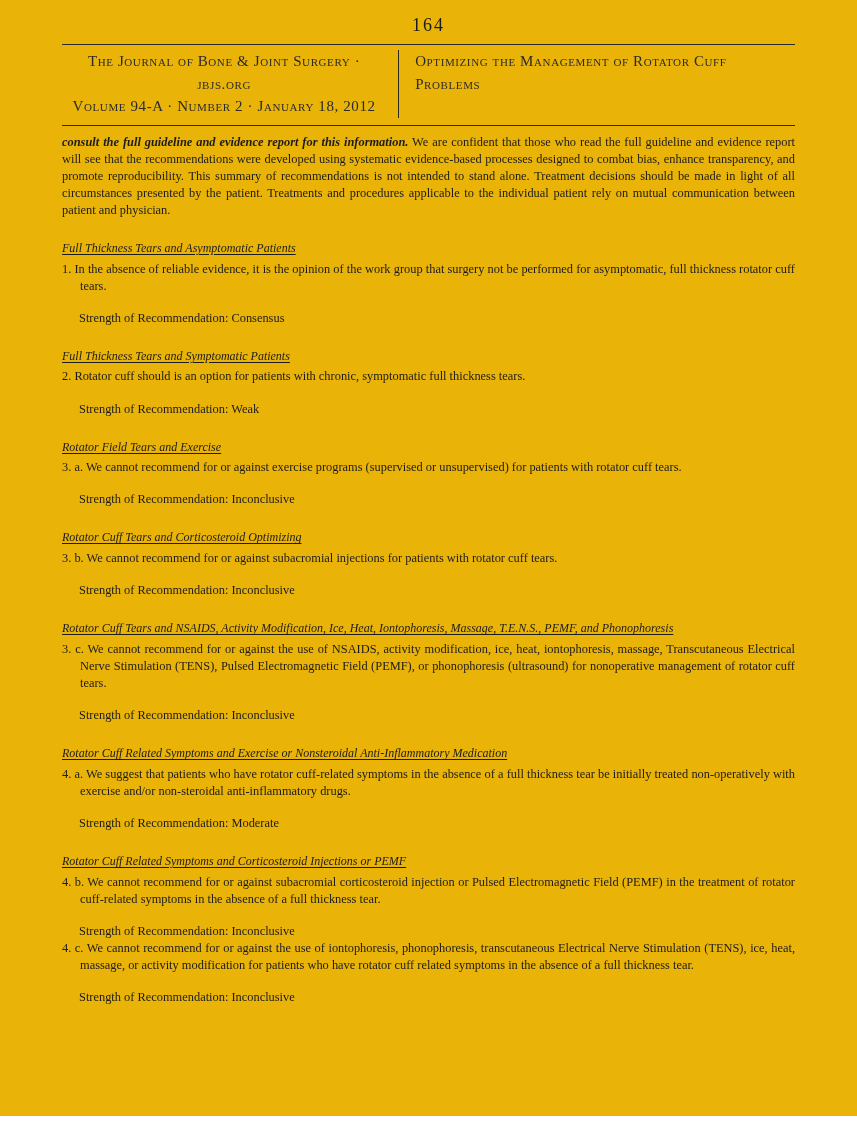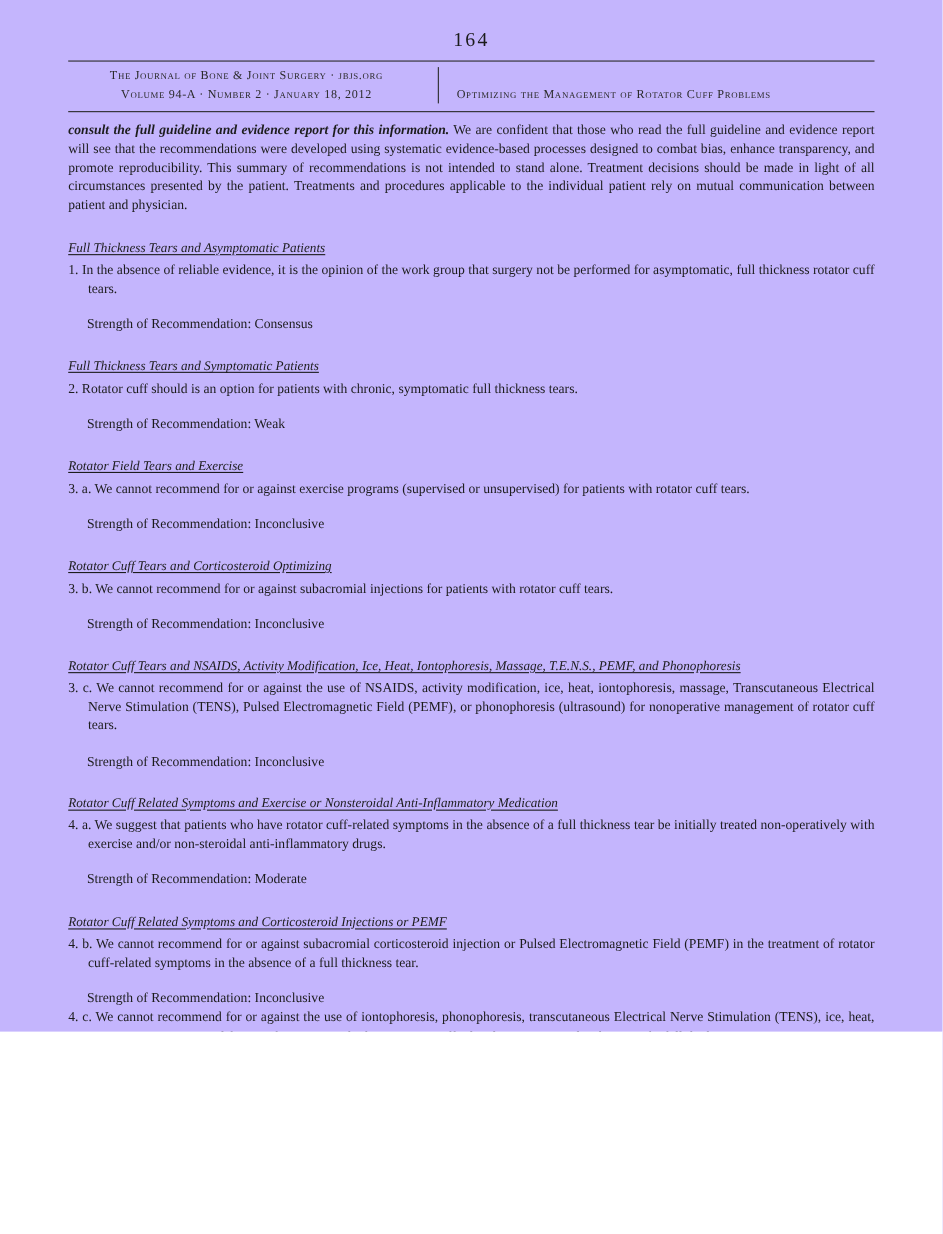--- a/index.html
+++ b/index.html
@@ -5,46 +5,46 @@
   html, body {
     margin: 0;
     padding: 0;
     background: #ffffff;
     color: #1c1c1c;
     font-family: "Liberation Serif", serif;
   }
   .page {
     position: relative;
     width: 857px;
-    height: 938px;
-    background: #c4b5fd;
+    height: 1116px;
+    background: #eab308;
     box-sizing: border-box;
-    padding: 26px 62px 0 62px;
+    padding: 15px 62px 0 62px;
     overflow: hidden;
   }
   .pageno {
     text-align: center;
     font-size: 18px;
     letter-spacing: 2px;
     margin: 0 0 8px 0;
     font-weight: normal;
   }
   .rule {
     border: none;
     border-top: 1.4px solid #2a2a2a;
     margin: 0;
   }
   .rule.thin {
     border-top-width: 1px;
   }
   .journal-header {
     display: flex;
-    align-items: flex-end;
+    align-items: flex-start;
     font-variant: small-caps;
-    font-size: 11px;
+    font-size: 15px;
     letter-spacing: 0.6px;
     color: #2b2b2b;
     padding: 5px 0 7px 0;
   }
   .jh-left {
     width: 46%;
     text-align: center;
     border-right: 1px solid #2a2a2a;
     padding-right: 12px;
     box-sizing: border-box;

